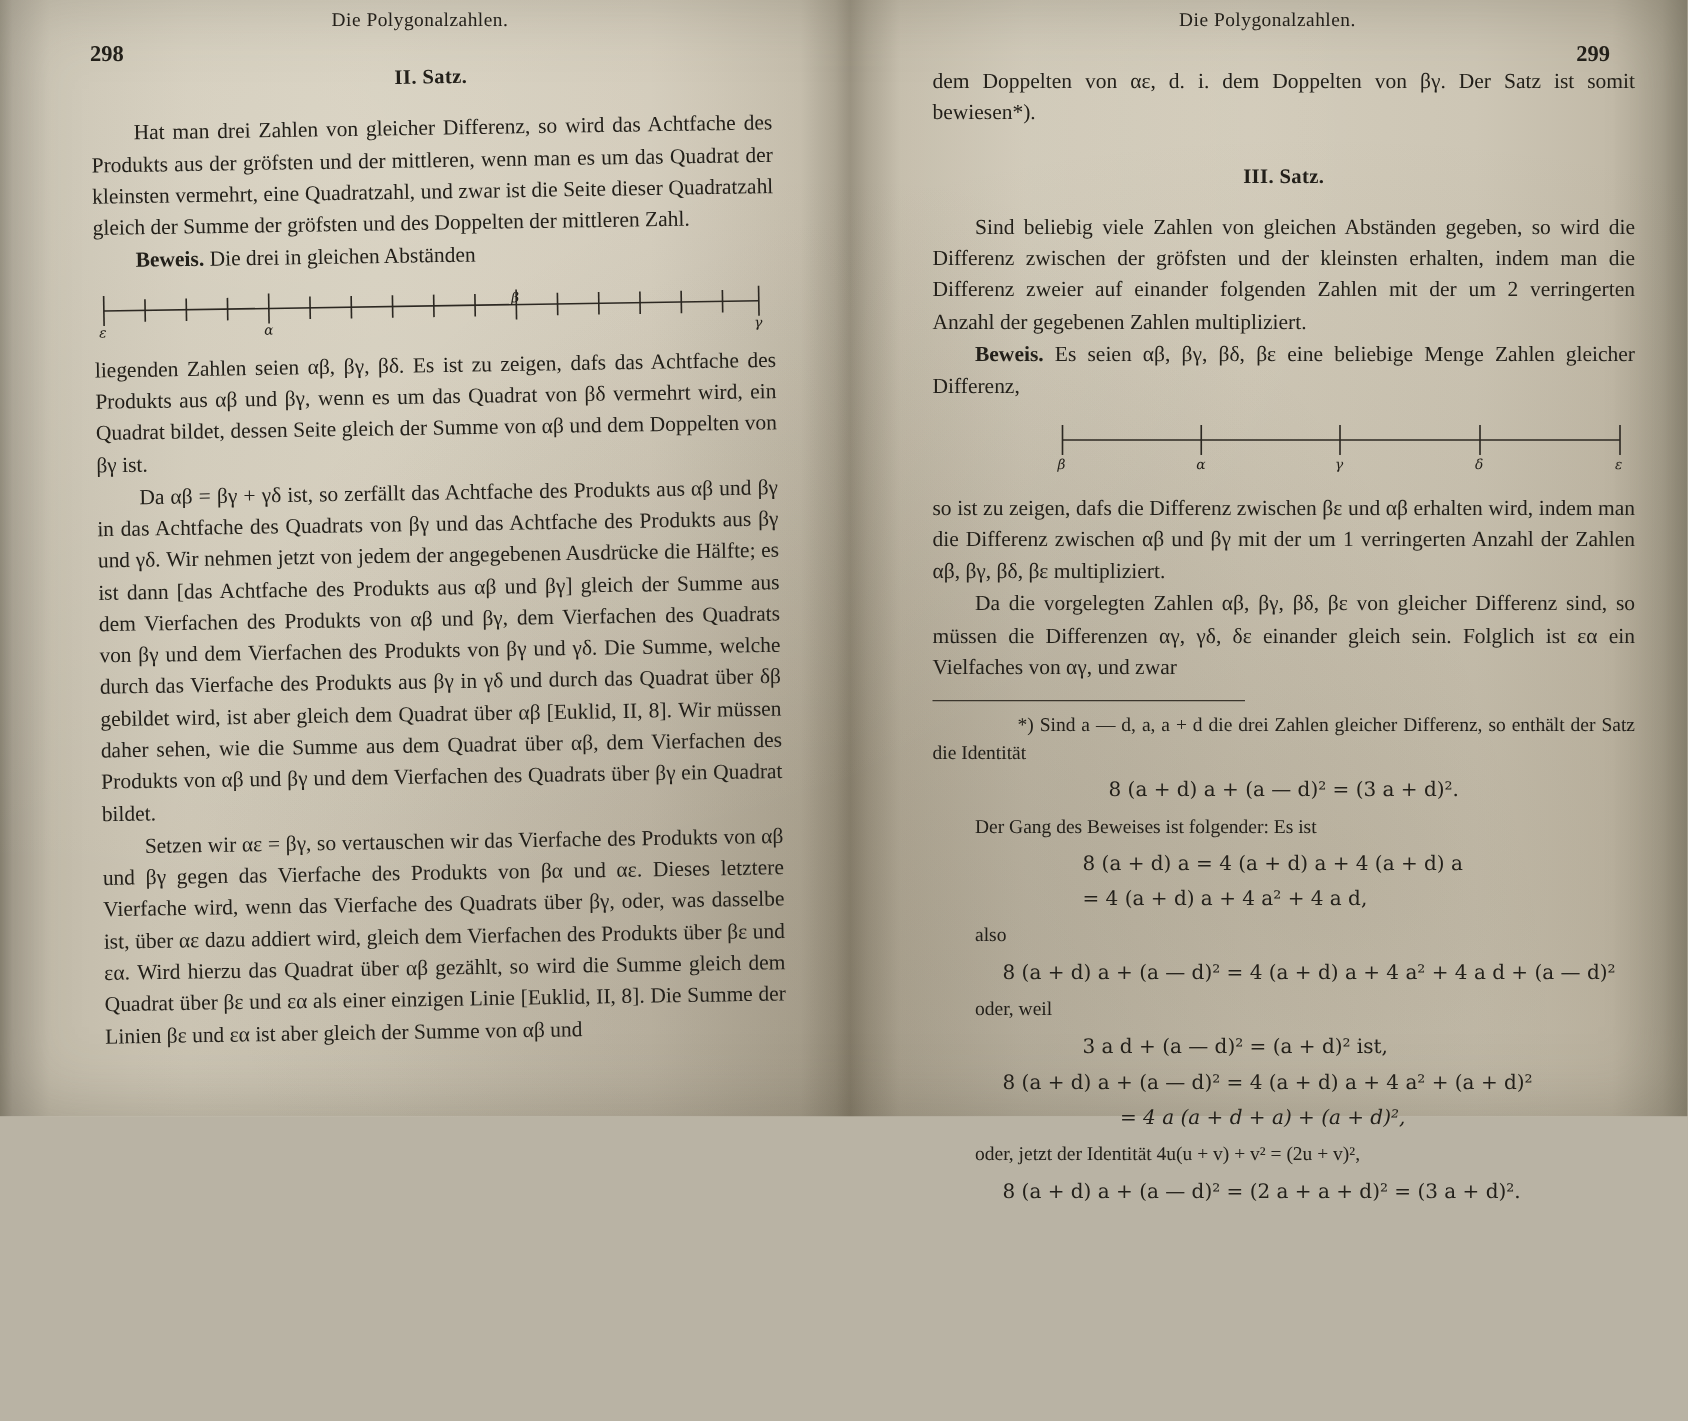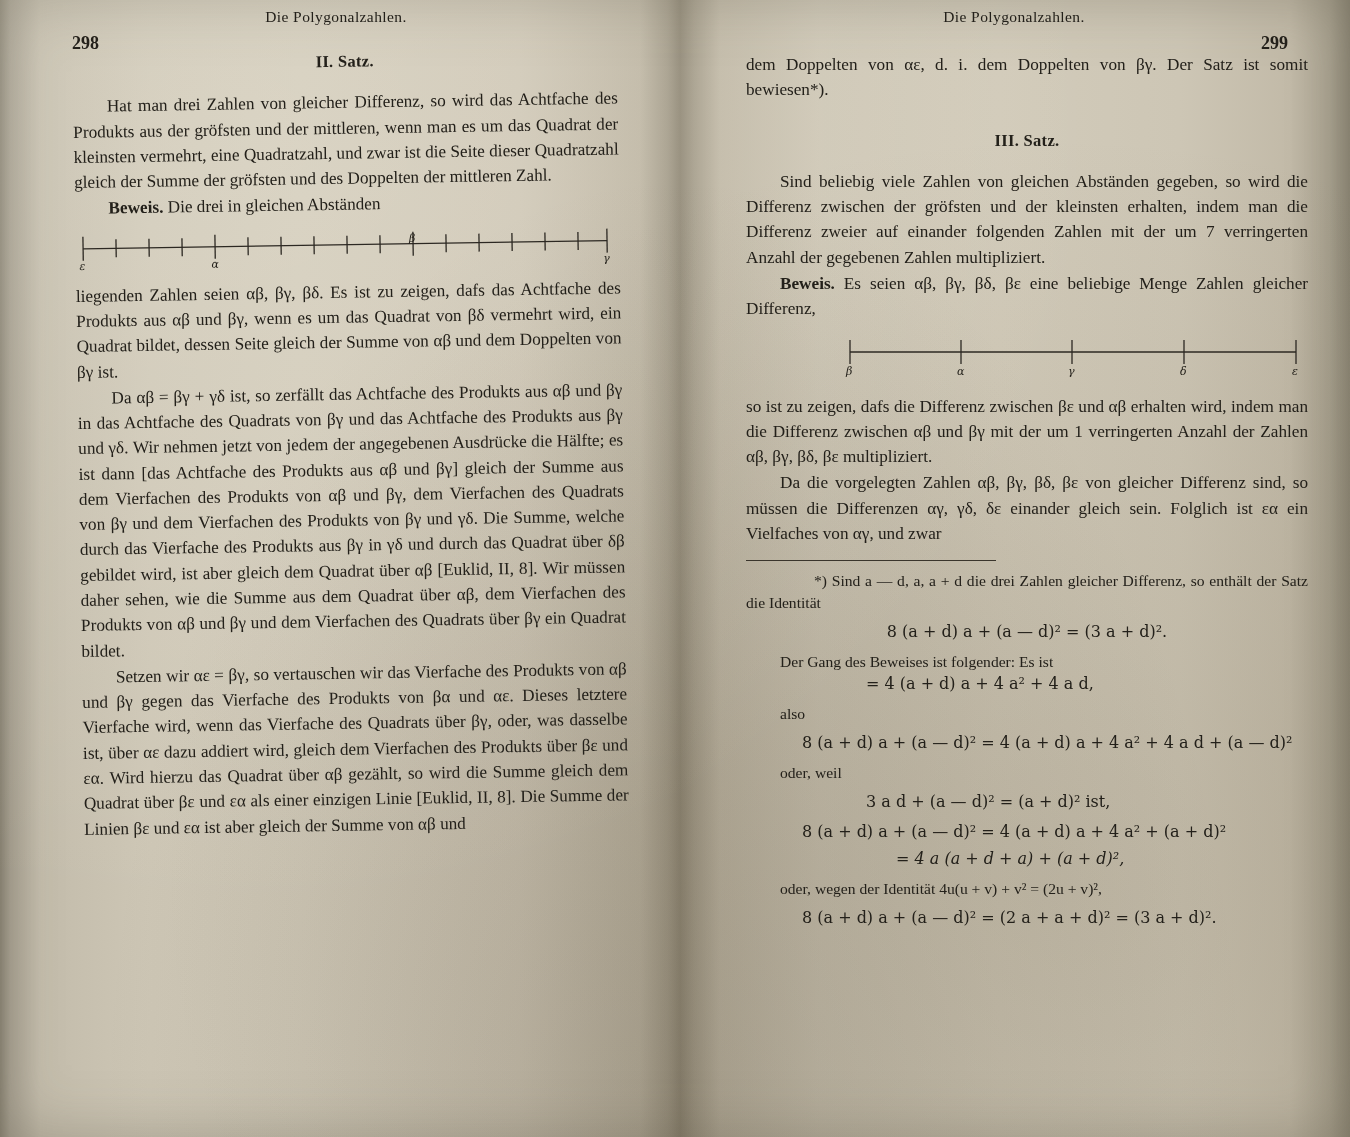--- a/index.html
+++ b/index.html
@@ -11,21 +11,21 @@
     height: 1137px;
     overflow: hidden;
     background: #b9b3a4;
     font-family: "Liberation Serif", serif;
   }
 
   
   #book {
     position: relative;
     width: 1350px;
-    height: 1137px;
+    height: 893px;
     background:
       linear-gradient(to right,
         #8f8979 0px, #aba495 10px, #c3bcab 40px,
         #cdc6b5 150px, #d0c9b8 300px, #cdc5b4 520px,
         #bdb5a3 640px, #a29a88 668px, #8e8674 680px,
         #a49c8a 694px, #c0b8a6 720px, #cec7b6 820px,
         #d2cbba 1000px, #cdc6b5 1180px, #c2baa8 1290px,
         #aaa391 1330px, #918b7a 1350px);
     box-shadow: inset 0 0 60px rgba(90,82,66,0.35);
   }
@@ -184,21 +184,21 @@
 
   <div class="page right">
     <div class="runhead">Die Polygonalzahlen.</div>
     <div class="folio r">299</div>
 
     <div class="col r">
       <p class="noind">dem Doppelten von αε, d. i. dem Doppelten von βγ. Der Satz ist somit bewiesen*).</p>
 
       <div class="satz second">III. Satz.</div>
 
-      <p>Sind beliebig viele Zahlen von gleichen Abständen gegeben, so wird die Differenz zwischen der gröfsten und der kleinsten erhalten, indem man die Differenz zweier auf einander folgenden Zahlen mit der um 7 verringerten Anzahl der gegebenen Zahlen multipliziert.</p>
+      <p>Sind beliebig viele Zahlen von gleichen Abständen gegeben, so wird die Differenz zwischen der gröfsten und der kleinsten erhalten, indem man die Differenz zweier auf einander folgenden Zahlen mit der um 2 verringerten Anzahl der gegebenen Zahlen multipliziert.</p>
 
       <p>
         <span class="bold">Beweis.</span>
         <span>Es seien αβ, βγ, βδ, βε eine beliebige Menge Zahlen gleicher Differenz,</span>
       </p>
 
       <div class="figure" style="height:44px; margin:14px 0 14px 0;">
         <svg width="462" height="36" viewBox="0 0 462 36" style="margin-left:96px;">
           <line x1="8" y1="16" x2="454" y2="16" stroke="#2c2822" stroke-width="1.3"></line>
           <g stroke="#2c2822" stroke-width="1.3">
@@ -224,31 +224,32 @@
       <div class="fn">
         <p>
           <span style="padding-left:34px;">*)</span>
           <span>Sind a — d, a, a + d die drei Zahlen gleicher Differenz, so enthält der Satz die Identität</span>
         </p>
 
         <div class="eq">8 (a + d) a + (a — d)² = (3 a + d)².</div>
 
         <p class="flow" style="text-indent:34px;">Der Gang des Beweises ist folgender:  Es ist</p>
 
+        <div class="eq ind2">8 (a + d) a = 4 (a + d) a + 4 (a + d) a</div>
         <div class="eq ind2" style="margin-top:-2px;">= 4 (a + d) a + 4 a² + 4 a d,</div>
 
         <p class="flow">also</p>
 
         <div class="eq left-ind">8 (a + d) a + (a — d)² = 4 (a + d) a + 4 a² + 4 a d + (a — d)²</div>
 
         <p class="flow">oder, weil</p>
 
         <div class="eq ind2">3 a d + (a — d)² = (a + d)²   ist,</div>
         <div class="eq left-ind">8 (a + d) a + (a — d)² = 4 (a + d) a + 4 a² + (a + d)²</div>
         <div class="eq ind3" style="margin-top:-2px;font-style:italic;">= 4 a (a + d + a) + (a + d)²,</div>
 
-        <p class="flow">oder, wegen der Identität  4u(u + v) + v² = (2u + v)²,</p>
+        <p class="flow">oder, jetzt der Identität  4u(u + v) + v² = (2u + v)²,</p>
 
         <div class="eq left-ind">8 (a + d) a + (a — d)² = (2 a + a + d)² = (3 a + d)².</div>
       </div>
     </div>
   </div>
 </div>
 
 </body></html>

